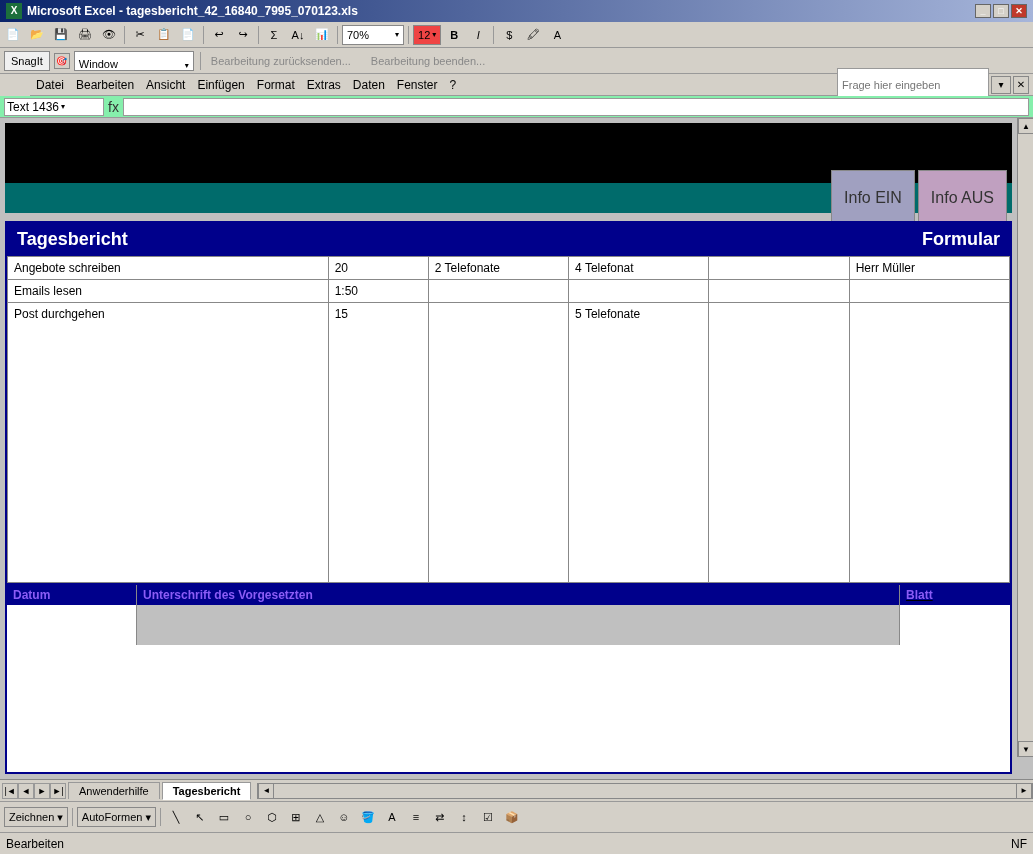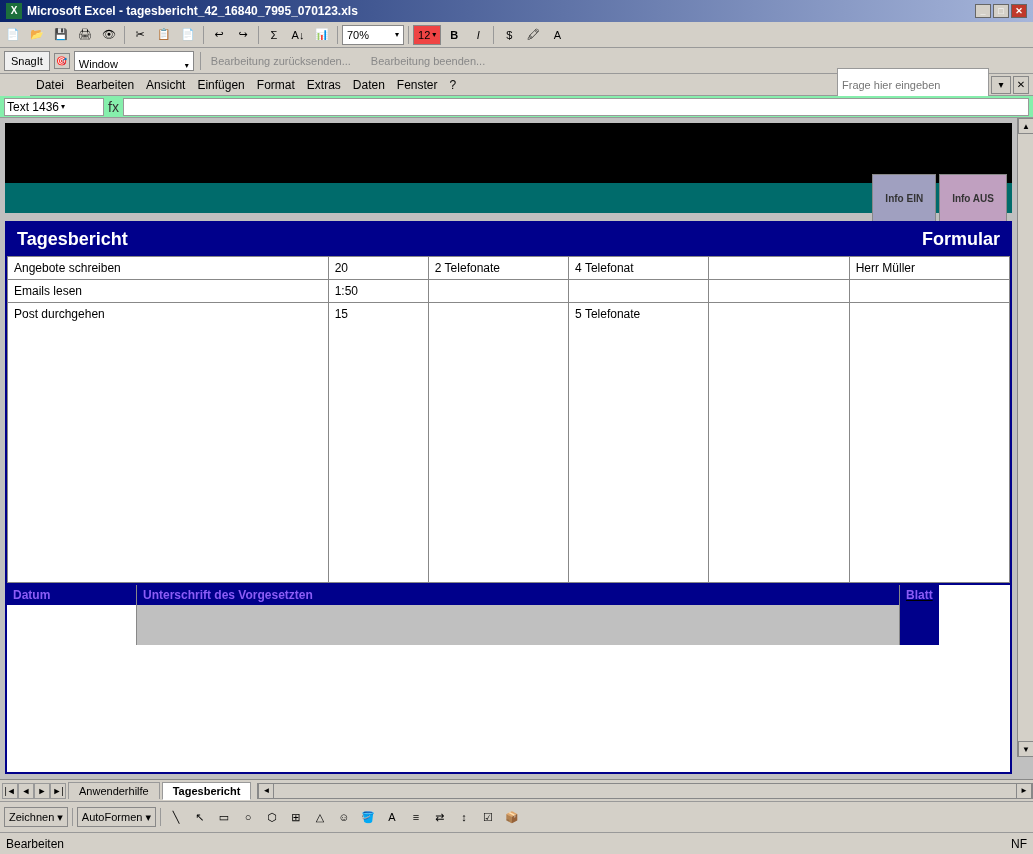--- a/index.html
+++ b/index.html
@@ -83,22 +83,22 @@
       height: 30px;
       margin: 0 5px;
       display: flex;
       align-items: center;
       justify-content: flex-end;
       padding-right: 5px;
       gap: 3px;
     }
     .info-btn {
       padding: 18px 12px;
-      font-size: 10px;
-      font-weight: bold;
+      font-size: 16px;
+      font-weight: normal;
       cursor: pointer;
       border: 1px solid #888;
     }
     .info-ein { background: #a0a0c0; color: #333; }
     .info-aus { background: #c0a0c0; color: #333; }
 
     
     .form-area {
       margin: 8px 5px 5px 5px;
       border: 2px solid #00008b;
@@ -419,21 +419,21 @@
           <div style="display:flex;flex-direction:column;width:130px;border-right:1px solid #888;">
             <div class="footer-label">Datum</div>
             <div class="footer-value" style="height:40px;"></div>
           </div>
 
           <div style="display:flex;flex-direction:column;flex:1;border-right:1px solid #888;">
             <div class="footer-label">Unterschrift des Vorgesetzten</div>
             <div class="footer-value" style="height:40px;background:#c0c0c0;"></div>
           </div>
 
-          <div style="display:flex;flex-direction:row;width:110px;text-decoration:underline;">
+          <div style="display:flex;flex-direction:column;width:110px;text-decoration:underline;">
             <div class="footer-label">Blatt</div>
             <div class="footer-value" style="height:40px;"></div>
           </div>
         </div>
       </div>
     </div>
 
     <div class="scrollbar-right">
       <div class="scroll-btn">▲</div>
       <div class="scroll-track"></div>

